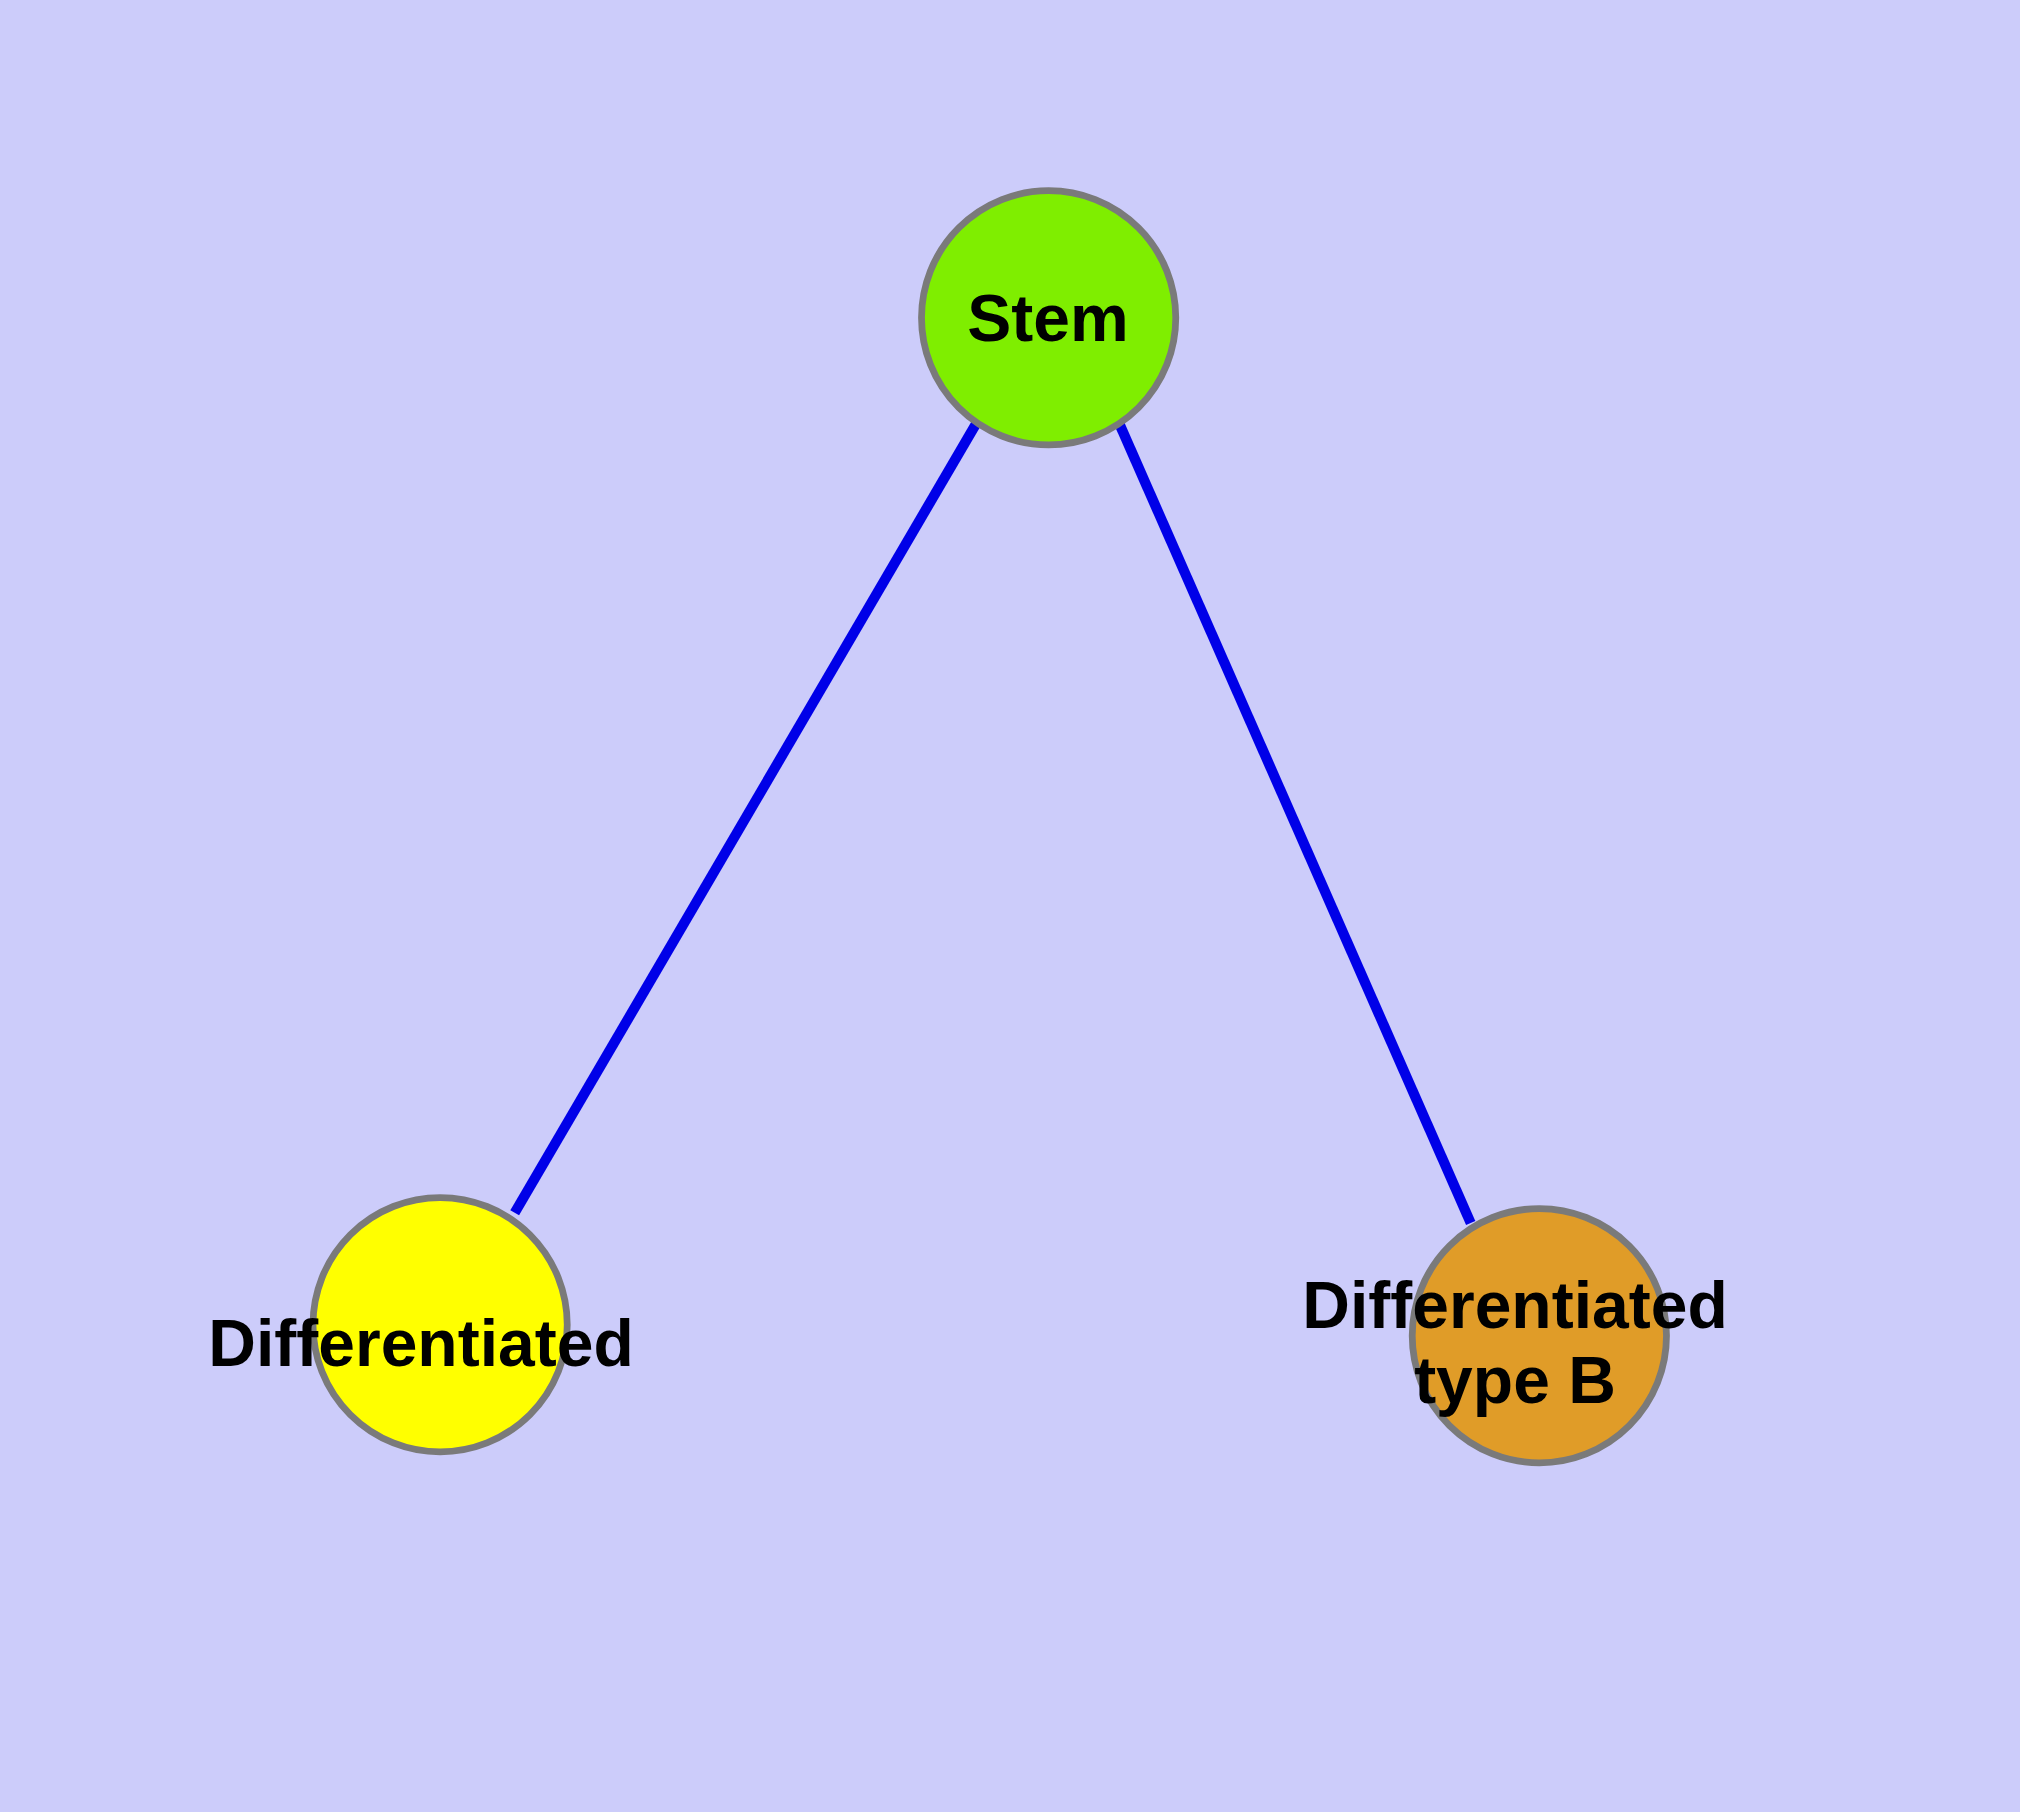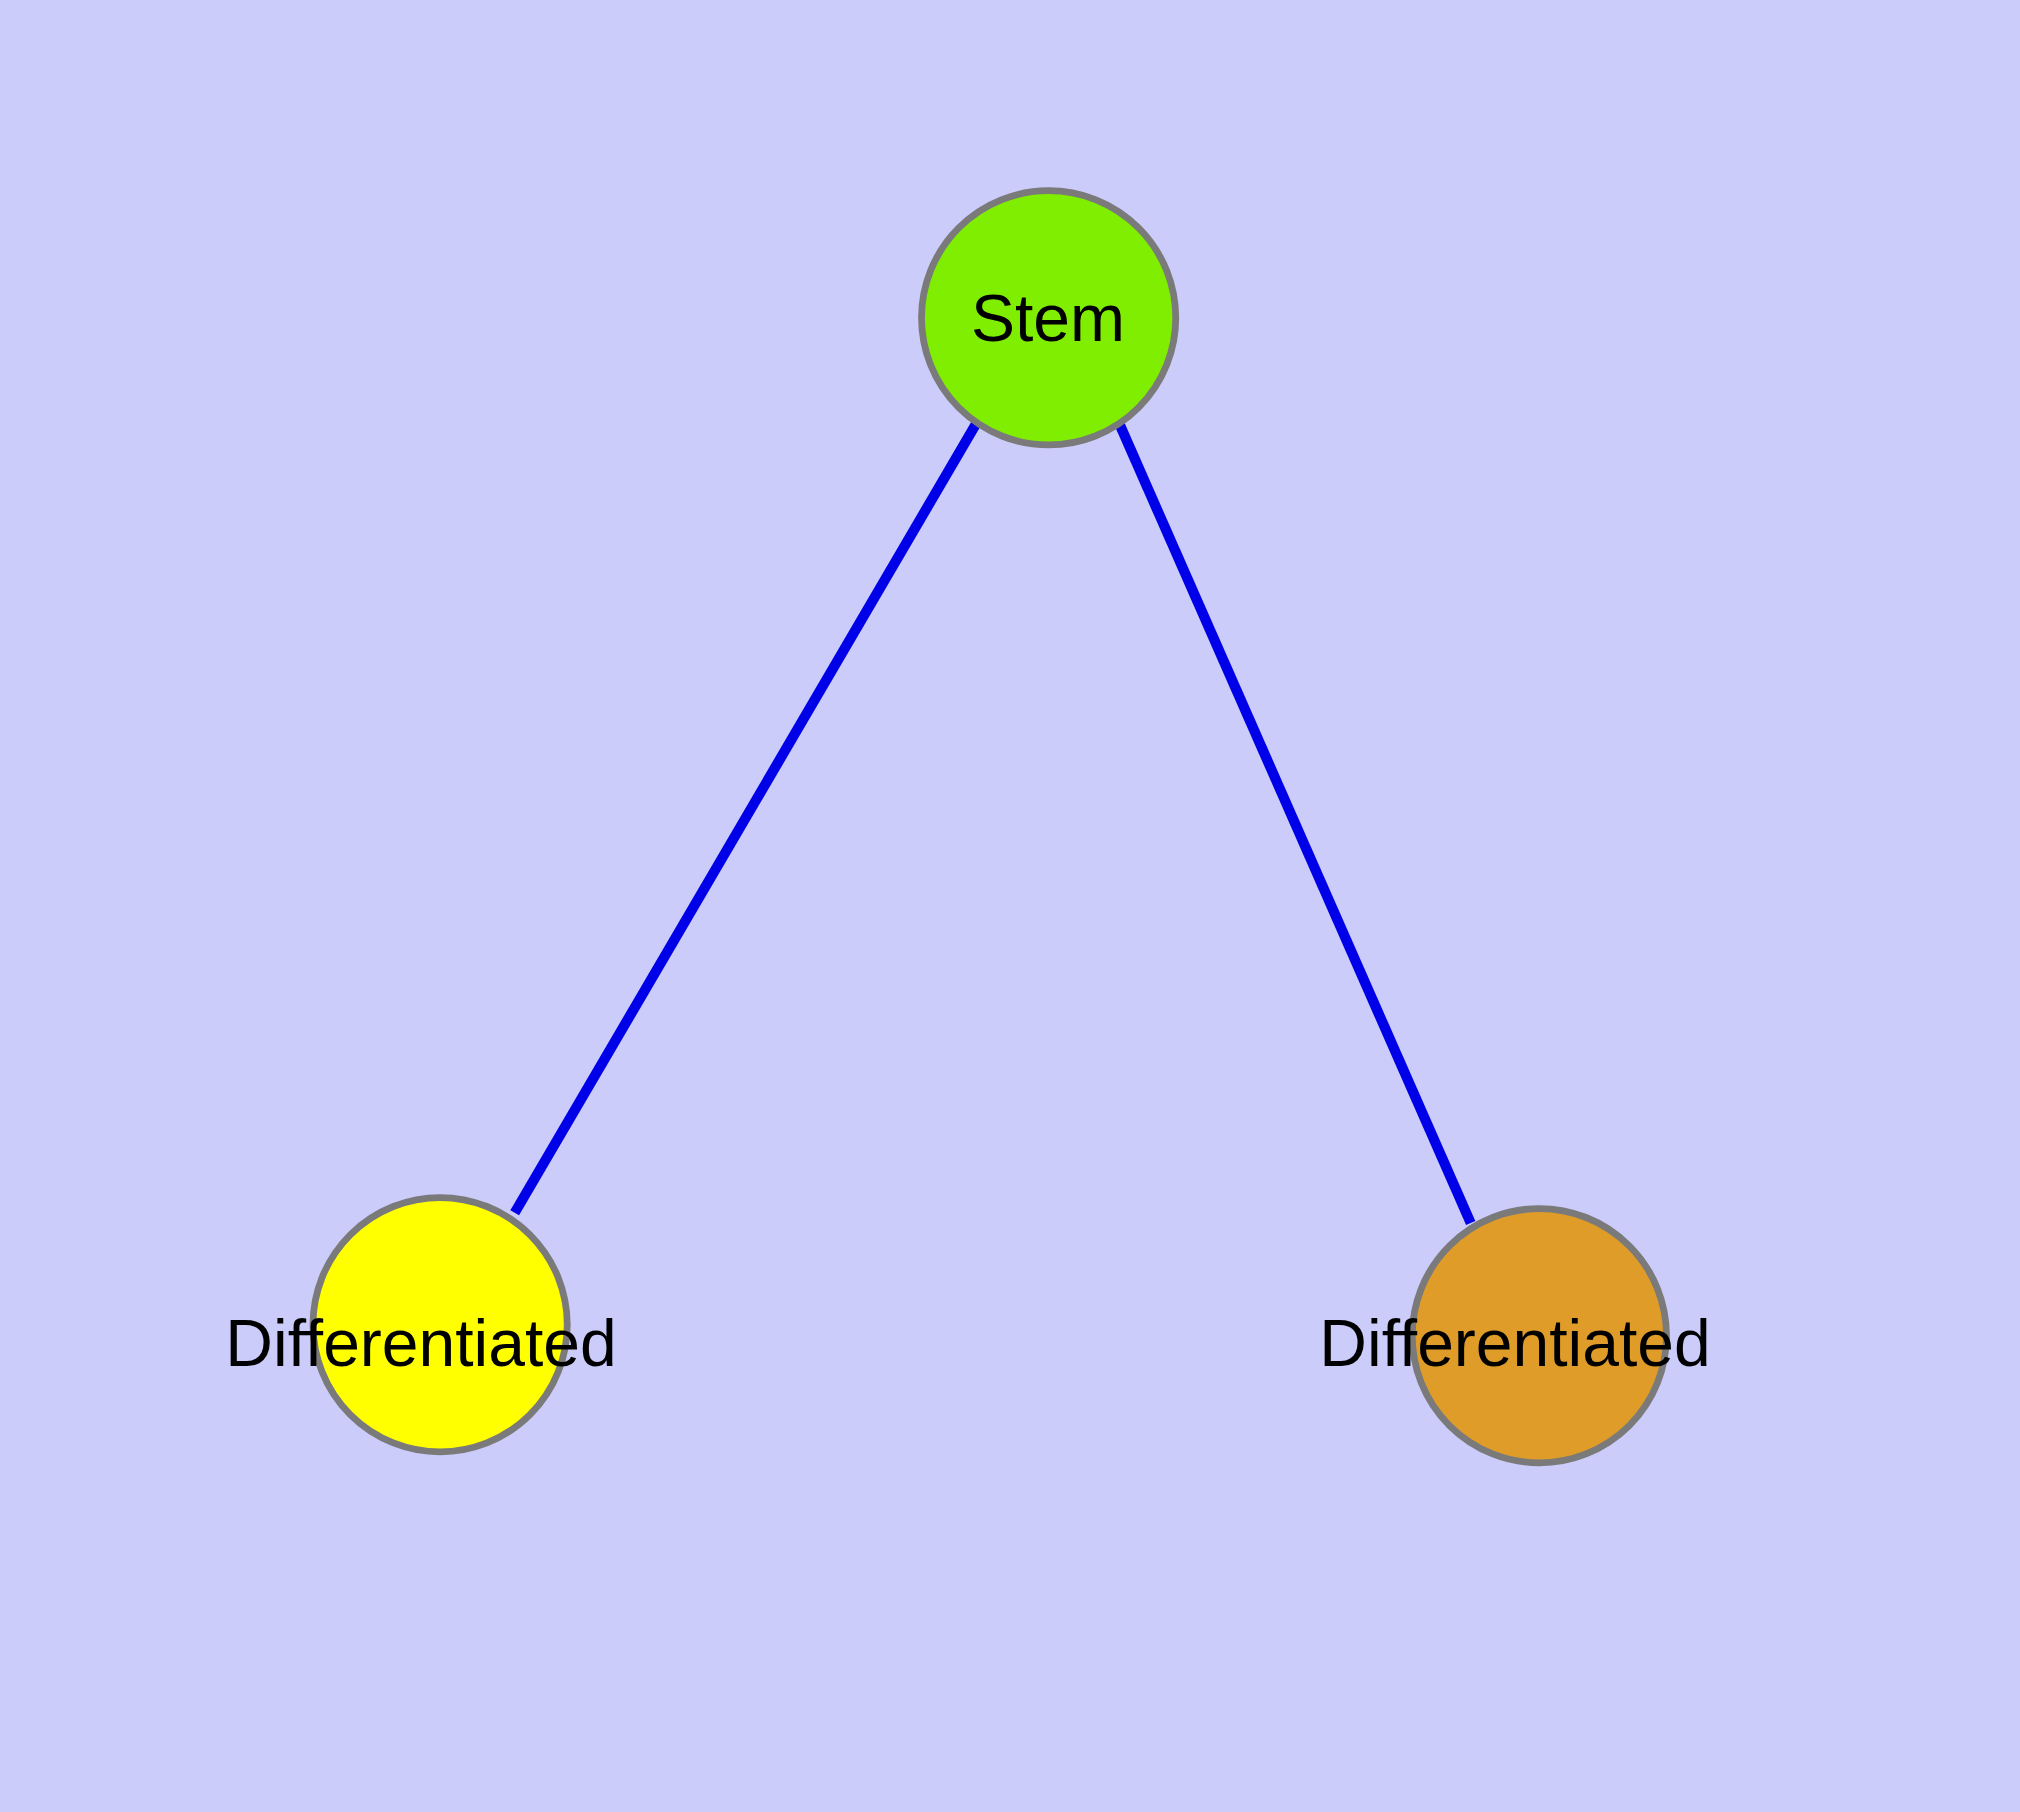--- a/index.html
+++ b/index.html
@@ -21,21 +21,21 @@
     left: 0;
     top: 0;
     width: 2021px;
     height: 1812px;
     display: block;
   }
   .node-label {
     position: absolute;
     text-align: center;
     font-family: "Liberation Sans", "DejaVu Sans", sans-serif;
-    font-weight: normal;
+    font-weight: bold;
     color: #000000;
     white-space: nowrap;
     line-height: 1.13;
     pointer-events: none;
     transform: translate(-50%, -50%);
   }
   .node-label.single { font-size: 66px; }
   .node-label.multi  { font-size: 66px; margin-top: 20px; }
 </style>
 </head>
@@ -60,16 +60,17 @@
   <div class="node-label single" style="left: 1048px; top: 318px; font-size: 66px; color: rgb(0, 0, 0);">
     <span>Stem</span>
   </div>
 
   <div class="node-label multi" style="left: 421px; top: 1323px; font-size: 66px; color: rgb(0, 0, 0);">
     <div>Differentiated</div>
   </div>
 
   <div class="node-label multi" style="left: 1515px; top: 1323px; font-size: 66px; color: rgb(0, 0, 0);">
     <div>Differentiated</div>
+    <div>type B</div>
   </div>
 
 </div>
 
 
 </body></html>

